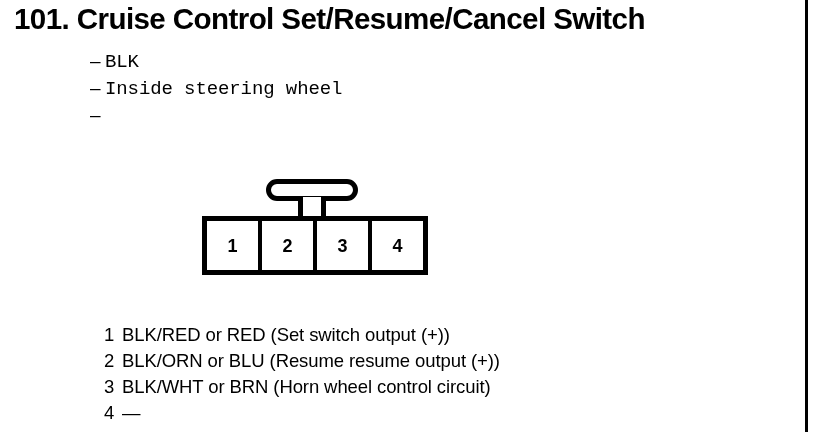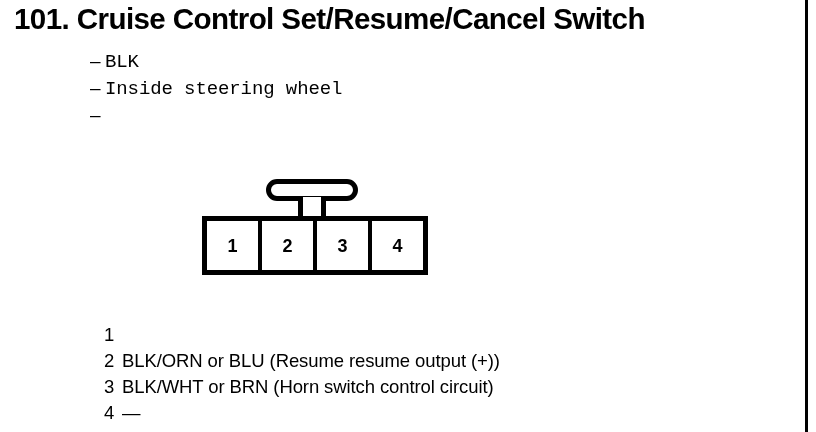--- a/index.html
+++ b/index.html
@@ -202,30 +202,31 @@
       <span class="cavity-num">4</span>
     </div>
   </div>
 
 </div>
 
 <div class="terminals">
 
   <div class="terminal-row">
     <span class="terminal-num">1</span>
+    <span class="terminal-desc">BLK/RED or RED (Set switch output (+))</span>
   </div>
 
   <div class="terminal-row">
     <span class="terminal-num">2</span>
     <span class="terminal-desc">BLK/ORN or BLU (Resume resume output (+))</span>
   </div>
 
   <div class="terminal-row">
     <span class="terminal-num">3</span>
-    <span class="terminal-desc">BLK/WHT or BRN (Horn switch control circuit)</span>
+    <span class="terminal-desc">BLK/WHT or BRN (Horn wheel control circuit)</span>
   </div>
 
   <div class="terminal-row">
     <span class="terminal-num">4</span>
     <span class="terminal-desc">—</span>
   </div>
 
 </div>
 
 </body></html>

